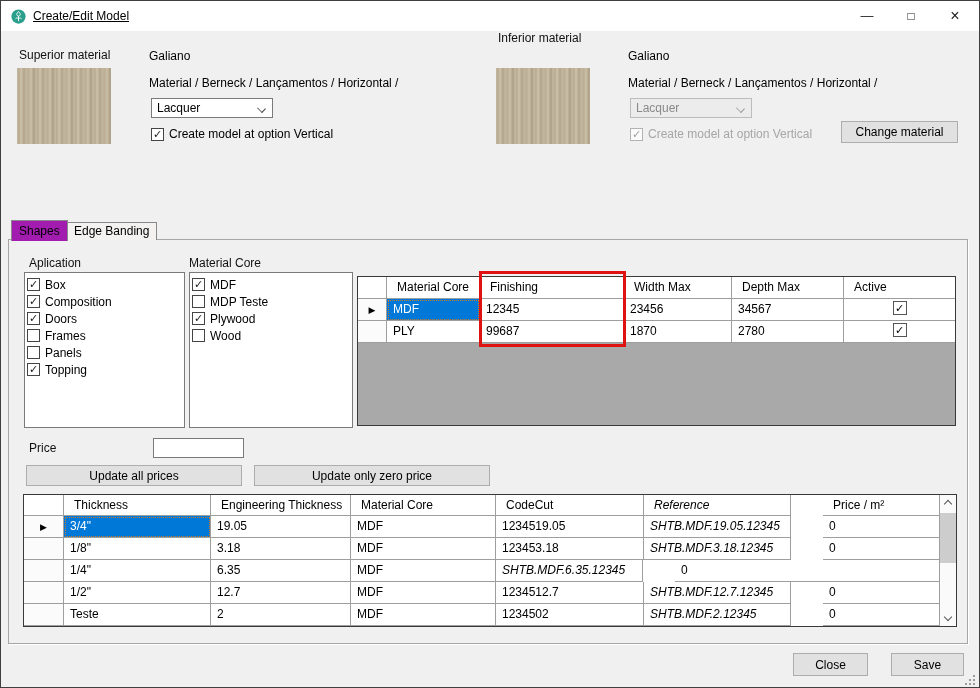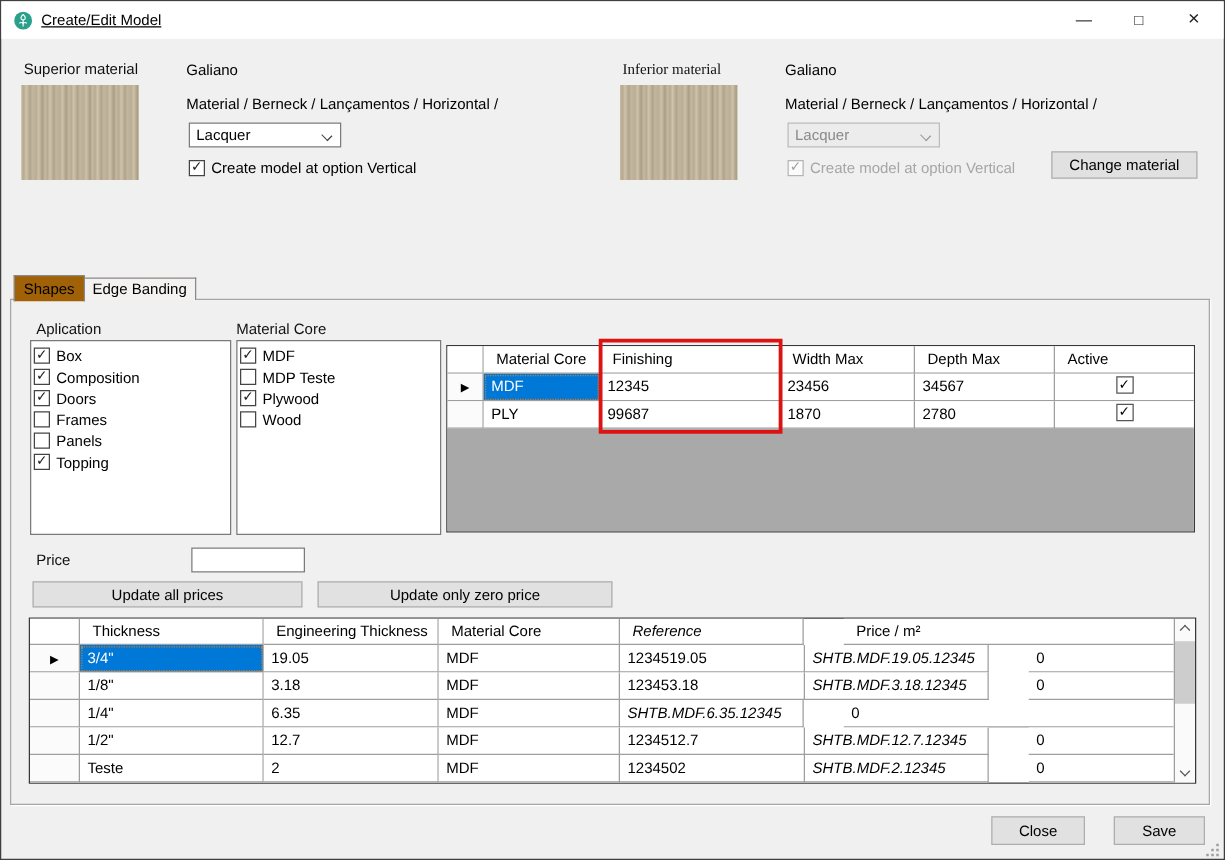--- a/index.html
+++ b/index.html
@@ -45,21 +45,21 @@
   .cb.disabled { border-color:#b3b3b3; color:#a0a0a0; background:#fbfbfb; }
   .cblabel { font-size:12px; }
   .cblabel.disabled { color:#a6a6a6; }
   .btn {
     position:absolute; background:#e1e1e1; border:1px solid #adadad; font-size:12px;
     text-align:center; color:#000; cursor:default;
   }
   
   .tabpage { position:absolute; left:7px; top:238px; width:960px; height:405px; border:1px solid #a6a6a6; background:#f0f0f0; box-shadow:1px 1px 0 #fff; }
   .tab { position:absolute; border:1px solid #898989; border-bottom:none; font-size:12px; padding:0 7px; }
-  .tab.active { left:10px; top:219px; height:21px; line-height:20px; background:#a16207; z-index:5; }
+  .tab.active { left:10px; top:219px; height:21px; line-height:20px; background:#a21caf; z-index:5; }
   .tab.idle { left:65px; top:221px; height:18px; line-height:17px; background:#f3f2f1; z-index:4; }
   
   .listbox { position:absolute; background:#fff; border:1px solid #7a7a7a; padding:3px 2px; }
   .listbox .cbrow { position:static; height:17px; }
   
   .grid { position:absolute; background:#fff; border:1px solid #393939; display:flex; flex-direction:column; }
   .grow { display:flex; }
   .gcell {
     border-right:1px solid #9e9e9e; border-bottom:1px solid #9e9e9e;
     padding:0 0 0 6px; font-size:12px; line-height:21px; height:22px; overflow:hidden;
@@ -114,21 +114,21 @@
   <div class="path" style="left:148px; top:75px;">Material / Berneck / Lançamentos / Horizontal /</div>
   <div class="combo" style="left:150px; top:97px;">
     <span>Lacquer</span>
     <span class="chev"></span>
   </div>
   <div class="cbrow" style="left:150px; top:126px;">
     <span class="cb">✓</span>
     <span class="cblabel">Create model at option Vertical</span>
   </div>
 
-  <div class="sec-label" style="left:497px; top:47px;font-family:Liberation Serif, serif;">Inferior material</div>
+  <div class="sec-label" style="left:497px; top:30px;">Inferior material</div>
   <div class="wood" style="left:495px; top:67px;"></div>
   <div class="brand" style="left:627px; top:48px;">Galiano</div>
   <div class="path" style="left:627px; top:75px;">Material / Berneck / Lançamentos / Horizontal /</div>
   <div class="combo disabled" style="left:629px; top:97px;">
     <span>Lacquer</span>
     <span class="chev"></span>
   </div>
   <div class="cbrow" style="left:629px; top:126px;">
     <span class="cb disabled">✓</span>
     <span class="cblabel disabled">Create model at option Vertical</span>
@@ -221,20 +221,21 @@
   <input class="input" style="left: 152px; top: 437px; width: 91px; height: 20px;" value="">
   <button class="btn" style="left:25px; top:464px; width:216px; height:21px;">Update all prices</button>
   <button class="btn" style="left:253px; top:464px; width:236px; height:21px;">Update only zero price</button>
 
   <div class="grid" style="left:22px; top:493px; width:934px; height:133px;">
     <div class="grow ghead bgrid-h" style="margin-right:17px;">
       <div class="gcell bc0 sel"></div>
       <div class="gcell bc1">Thickness</div>
       <div class="gcell bc2">Engineering Thickness</div>
       <div class="gcell bc3">Material Core</div>
+      <div class="gcell bc4">CodeCut</div>
       <div class="gcell bc5">Reference</div>
       <div class="gcell bc6">Price / m²</div>
     </div>
 
     <div class="grow" style="margin-right:17px;">
       <div class="gcell bc0 sel">▶</div>
       <div class="gcell bc1 selected">3/4"</div>
       <div class="gcell bc2">19.05</div>
       <div class="gcell bc3">MDF</div>
       <div class="gcell bc4">1234519.05</div>

